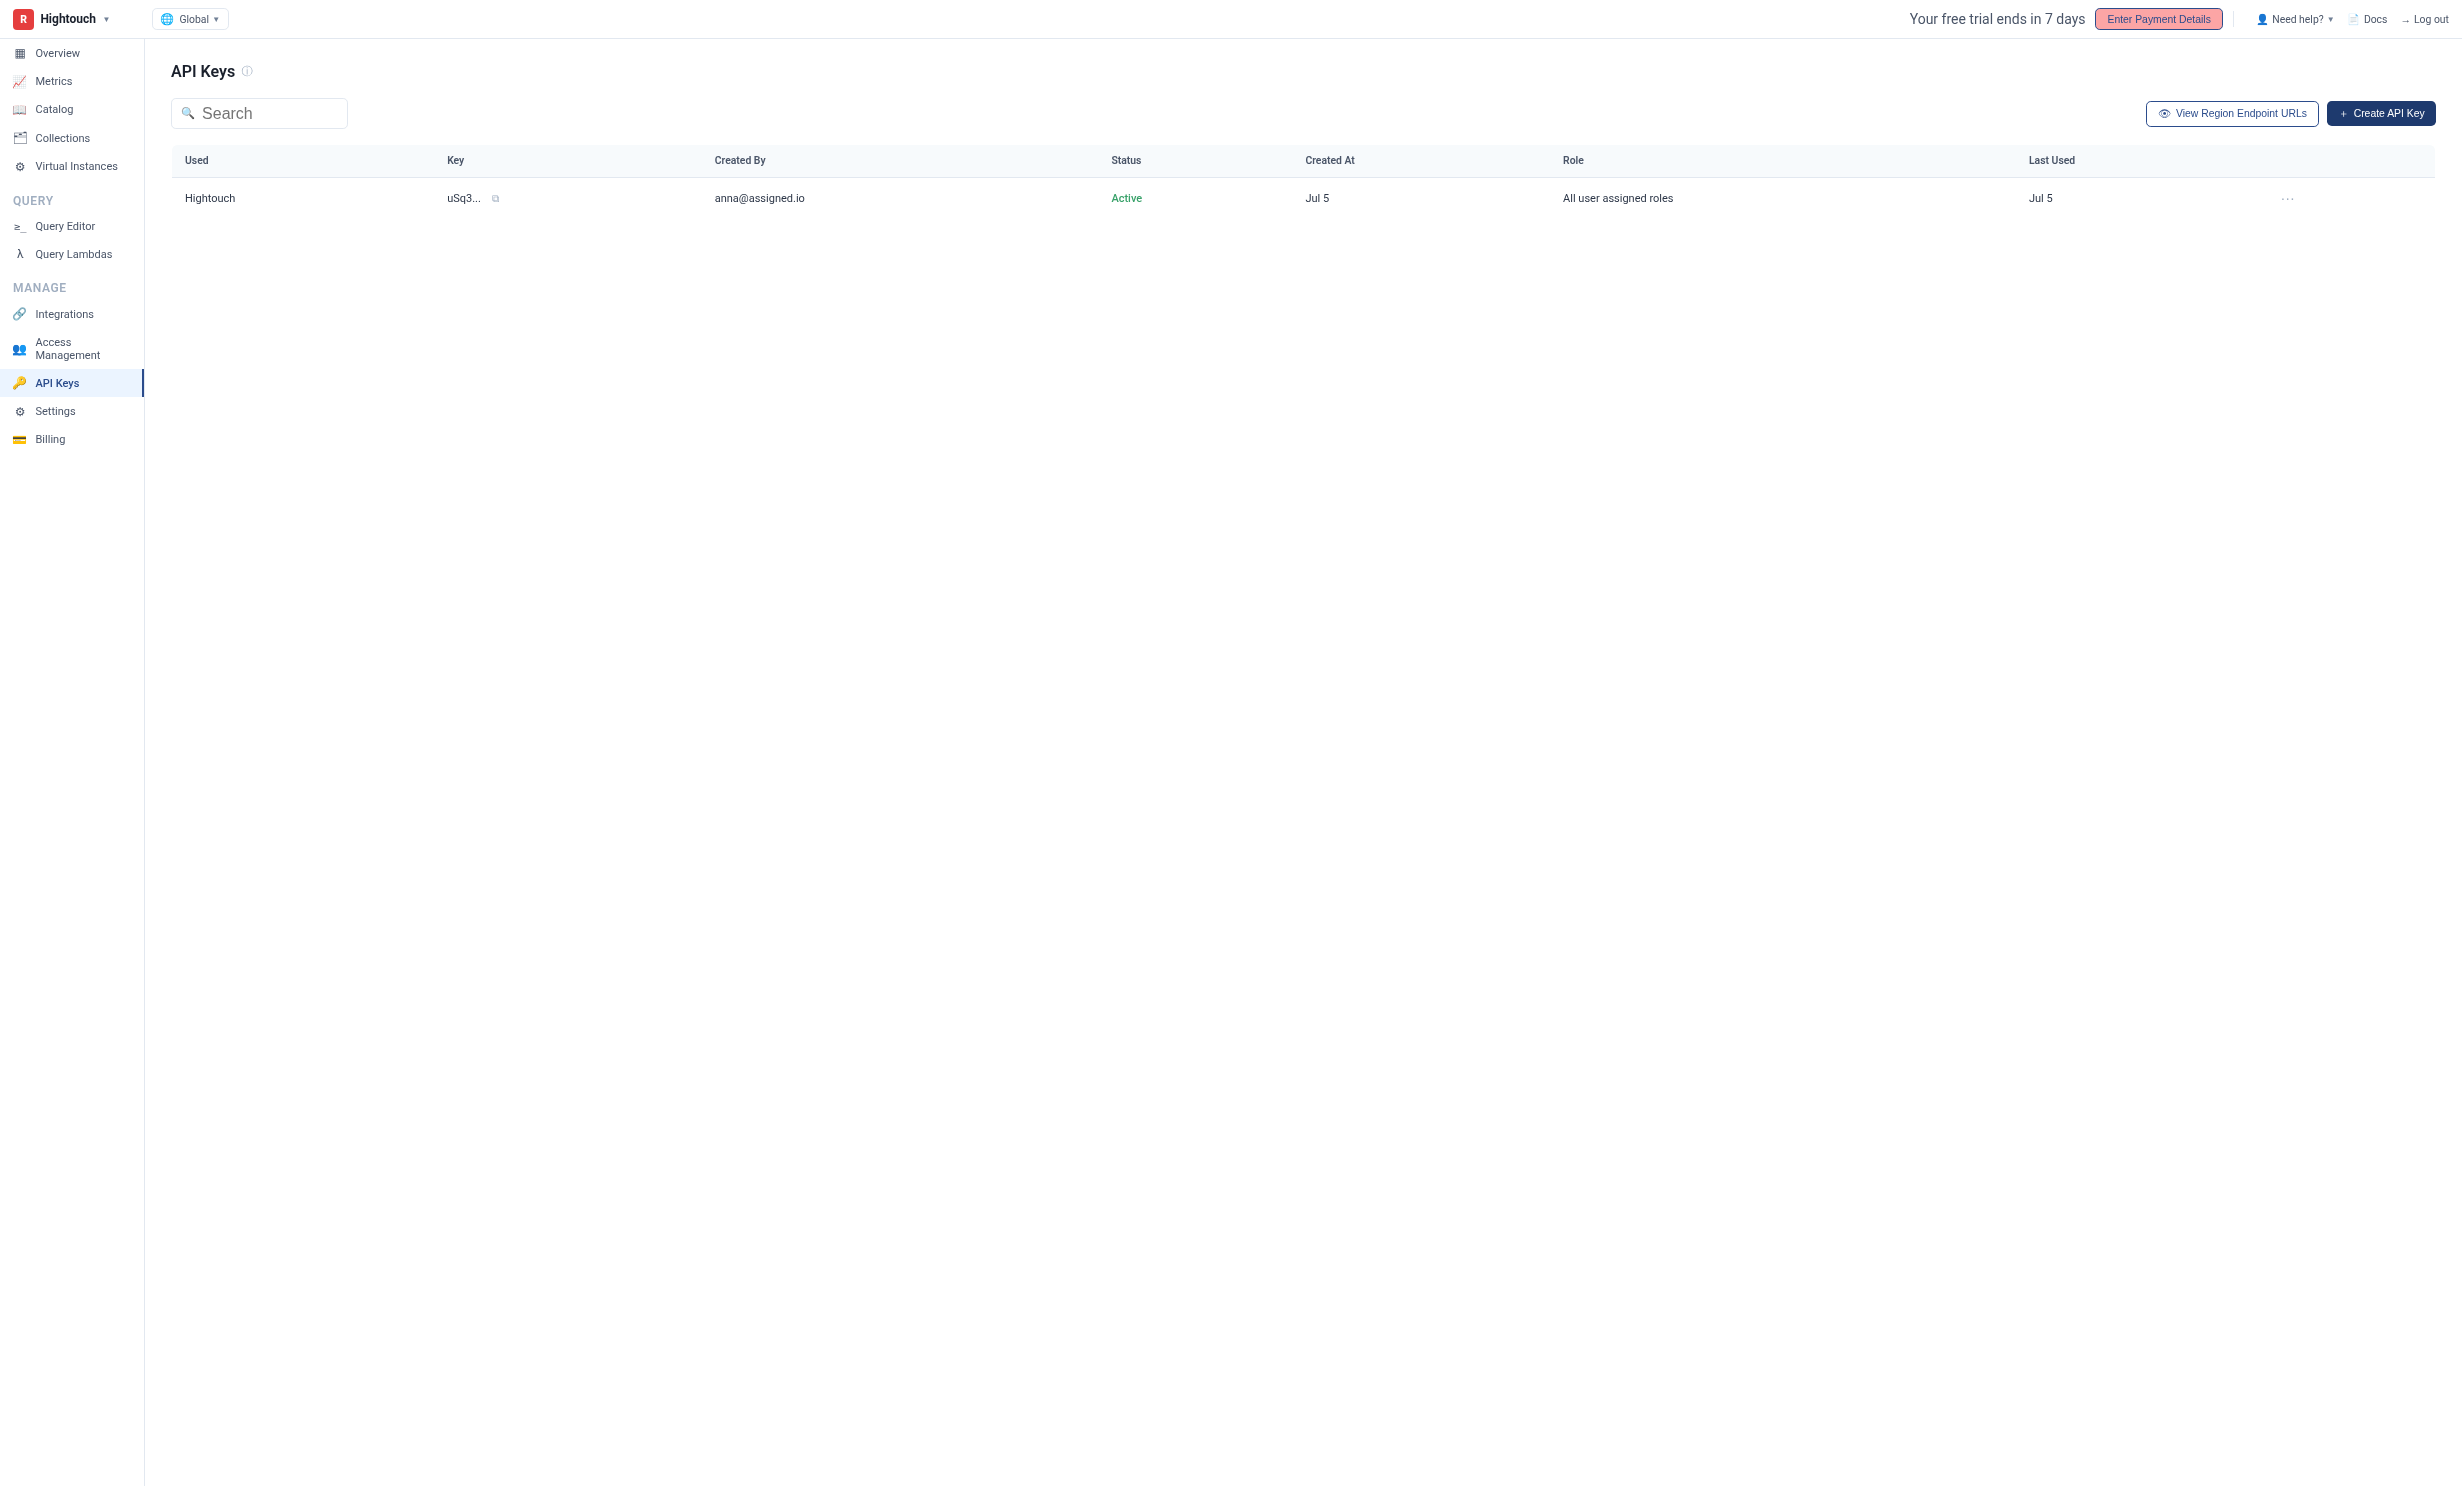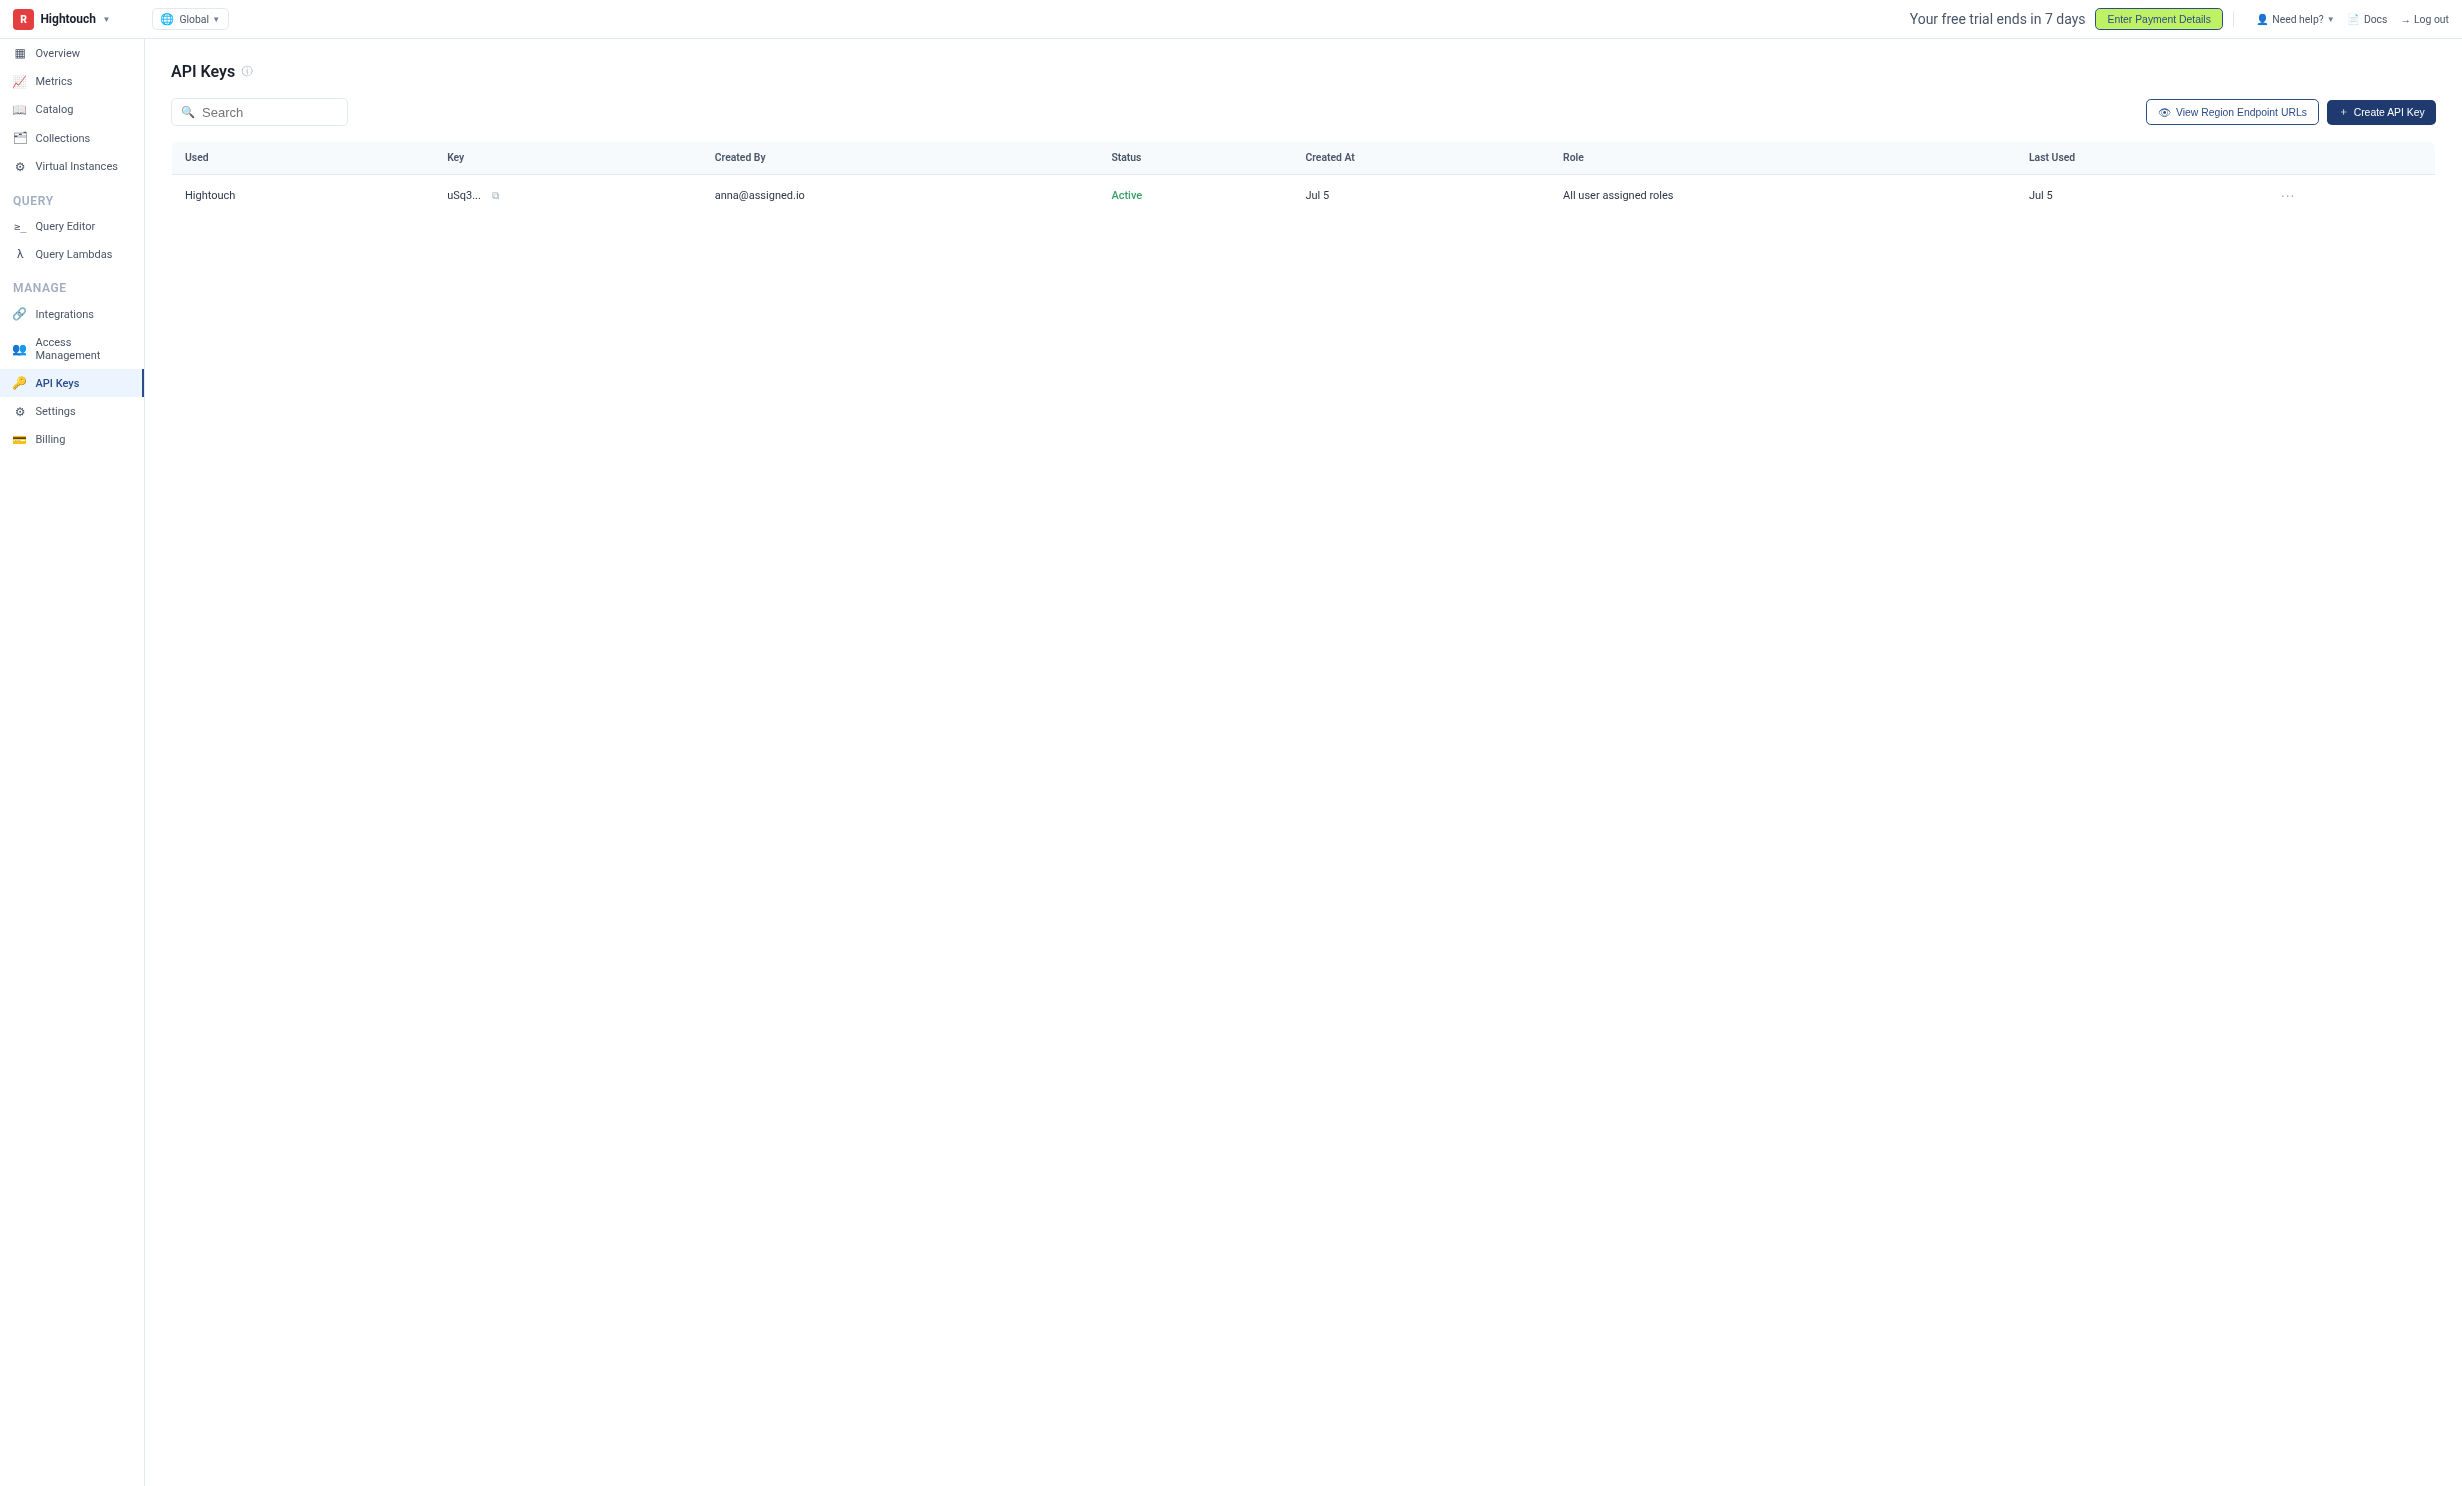--- a/index.html
+++ b/index.html
@@ -7,21 +7,21 @@
 
     
     .topbar { display: flex; align-items: center; height: 39px; border-bottom: 0.8px solid #e2e8f0; padding: 0 13px; gap: 9.6px; background: #fff; flex-shrink: 0; }
     .app-logo { display: flex; align-items: center; gap: 6.4px; font-weight: 700; font-size: 12px; color: #1a202c; min-width: 129px; }
     .logo-box { width: 21px; height: 21px; background: #e53e3e; border-radius: 4px; display: flex; align-items: center; justify-content: center; color: white; font-weight: 800; font-size: 10.4px; }
     .dropdown-btn { display: flex; align-items: center; gap: 3.2px; cursor: pointer; color: #4a5568; font-size: 10.4px; border: 0.8px solid #e2e8f0; border-radius: 4.8px; padding: 3.2px 8px; }
     .dropdown-arrow { font-size: 8px; color: #718096; }
     .globe-icon { font-size: 11.3px; margin-right: 1.6px; }
     .topbar-spacer { flex: 1; }
     .trial-text { font-size: 14px; color: #4a5568; }
-    .enter-payment-btn { border: 1.2px solid #2b4c8c; color: #2b4c8c; background: #bef264; border-radius: 4.8px; padding: 4.8px 11.3px; font-size: 10.4px; font-weight: 500; cursor: pointer; text-align: center; }
+    .enter-payment-btn { border: 1.2px solid #2b4c8c; color: #2b4c8c; background: #fca5a5; border-radius: 4.8px; padding: 4.8px 11.3px; font-size: 10.4px; font-weight: 500; cursor: pointer; text-align: center; }
     .topbar-right { display: flex; align-items: center; gap: 13px; margin-left: 13px; }
     .help-btn { display: flex; align-items: center; gap: 3.2px; color: #4a5568; font-size: 10.4px; cursor: pointer; }
     .docs-btn { display: flex; align-items: center; gap: 3.2px; color: #4a5568; font-size: 10.4px; cursor: pointer; }
     .logout-btn { display: flex; align-items: center; gap: 3.2px; color: #4a5568; font-size: 10.4px; cursor: pointer; }
     .divider-v { width: 0.8px; height: 16px; background: #e2e8f0; }
 
     
     .layout { display: flex; flex: 1; overflow: hidden; }
 
     
@@ -36,21 +36,21 @@
 
     
     .page-title-row { display: flex; align-items: center; gap: 6.4px; margin-bottom: 17.7px; }
     .page-title { font-size: 16px; font-weight: 600; color: #1a202c; }
     .info-icon { font-size: 11.3px; color: #a0aec0; cursor: pointer; }
 
     
     .toolbar { display: flex; align-items: center; justify-content: space-between; margin-bottom: 14.5px; }
     .search-box { display: flex; align-items: center; gap: 6.4px; border: 0.8px solid #e2e8f0; border-radius: 4.8px; padding: 5.6px 9.6px; width: 177px; background: #fff; }
     .search-icon { color: #a0aec0; font-size: 11.3px; }
-    .search-input { border: none; outline: none; font-size: 13px; color: #4a5568; width: 100%; background: transparent; }
+    .search-input { border: none; outline: none; font-size: 16px; color: #4a5568; width: 100%; background: transparent; }
     .toolbar-right { display: flex; align-items: center; gap: 8px; }
     .view-region-btn { display: flex; align-items: center; gap: 4.8px; border: 1.2px solid #2b4c8c; color: #2b4c8c; background: #fff; border-radius: 4.8px; padding: 5.6px 11.3px; font-size: 10.4px; font-weight: 500; cursor: pointer; }
     .create-btn { display: flex; align-items: center; gap: 4.8px; background: #1e3a6e; color: #fff; border: none; border-radius: 4.8px; padding: 5.6px 11.3px; font-size: 10.4px; font-weight: 500; cursor: pointer; }
 
     
     .api-table { width: 100%; border-collapse: collapse; border: 0.8px solid #e2e8f0; border-radius: 6.4px; overflow: hidden; }
     .api-table thead tr { background: #f7fafc; border-bottom: 0.8px solid #e2e8f0; }
     .api-table th { text-align: left; padding: 9.6px 13px; font-size: 10.4px; font-weight: 600; color: #4a5568; }
     .api-table td { padding: 10.4px 13px; font-size: 11px; color: #2d3748; border-bottom: 0.8px solid #f0f4f8; }
     .api-table tbody tr:last-child td { border-bottom: none; }

